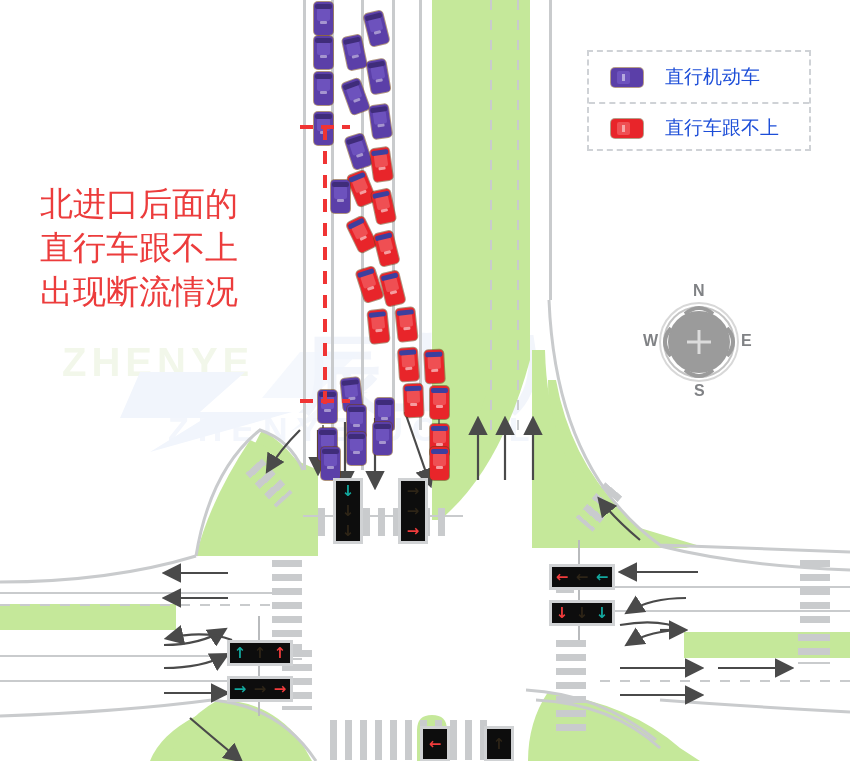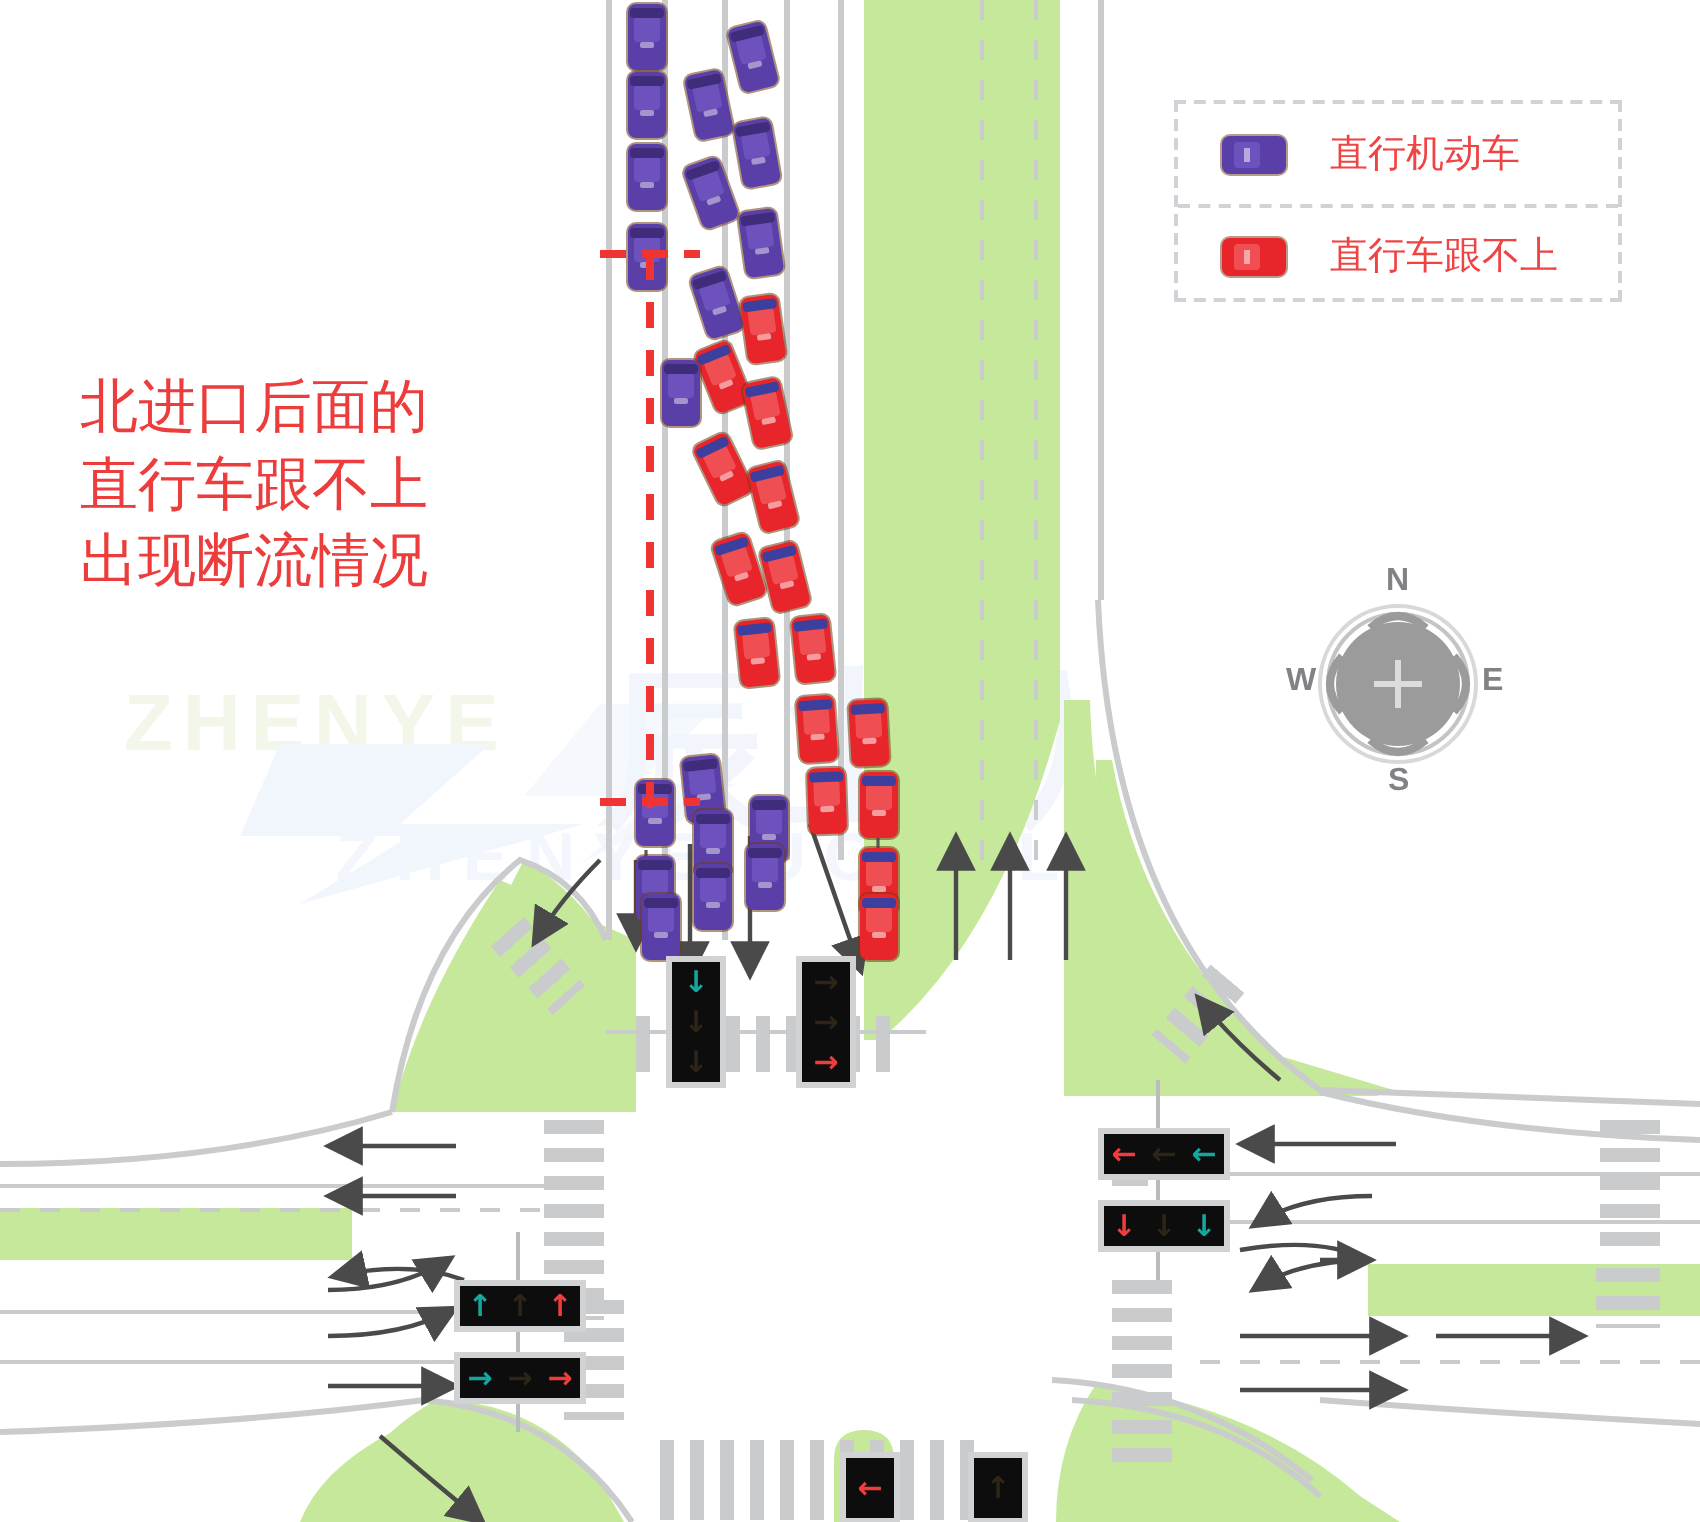--- a/index.html
+++ b/index.html
@@ -105,23 +105,23 @@
   .sig-pole { position: absolute; background: #b9bbbd; }
 
   
   svg.overlay { position: absolute; left: 0; top: 0; width: 850px; height: 761px; pointer-events: none; }
 
   
   .anno-text {
     position: absolute;
     left: 40px; top: 185px;
     color: #ec3c3c;
-    font-size: 29px;
+    font-size: 33px;
     line-height: 1.33;
-    font-family: Liberation Sans, sans-serif;
+    font-family: Liberation Mono, monospace;
     white-space: pre;
     text-align: center;
   }
   .red-dash-v {
     position: absolute; width: 4px;
     background: repeating-linear-gradient(to bottom, #f03434 0 13px, rgba(0,0,0,0) 13px 24px);
   }
   .red-dash-h {
     position: absolute; height: 4px;
     background: repeating-linear-gradient(to right, #f03434 0 13px, rgba(0,0,0,0) 13px 21px);
@@ -156,21 +156,21 @@
     border-radius: 2px;
   }
   .legend-car.straight::before { background: #6d52bd; }
   .legend-car.left::before { background: #ef4f53; }
   .legend-car::after {
     content: ""; position: absolute;
     top: 6px; bottom: 6px; left: 11px; width: 3px;
     background: rgba(255,255,255,0.5);
   }
   .legend-label {
-    font-size: 19px; color: #ef4444;
+    font-size: 19px; color: #1d4ed8;
     font-family: "DejaVu Sans", sans-serif;
   }
 
   
   .compass { position: absolute; left: 645px; top: 288px; width: 108px; height: 108px; }
   .compass-dir {
     position: absolute;
     font-size: 16px; font-weight: bold; color: #808285;
     font-family: "Liberation Sans", sans-serif;
   }

